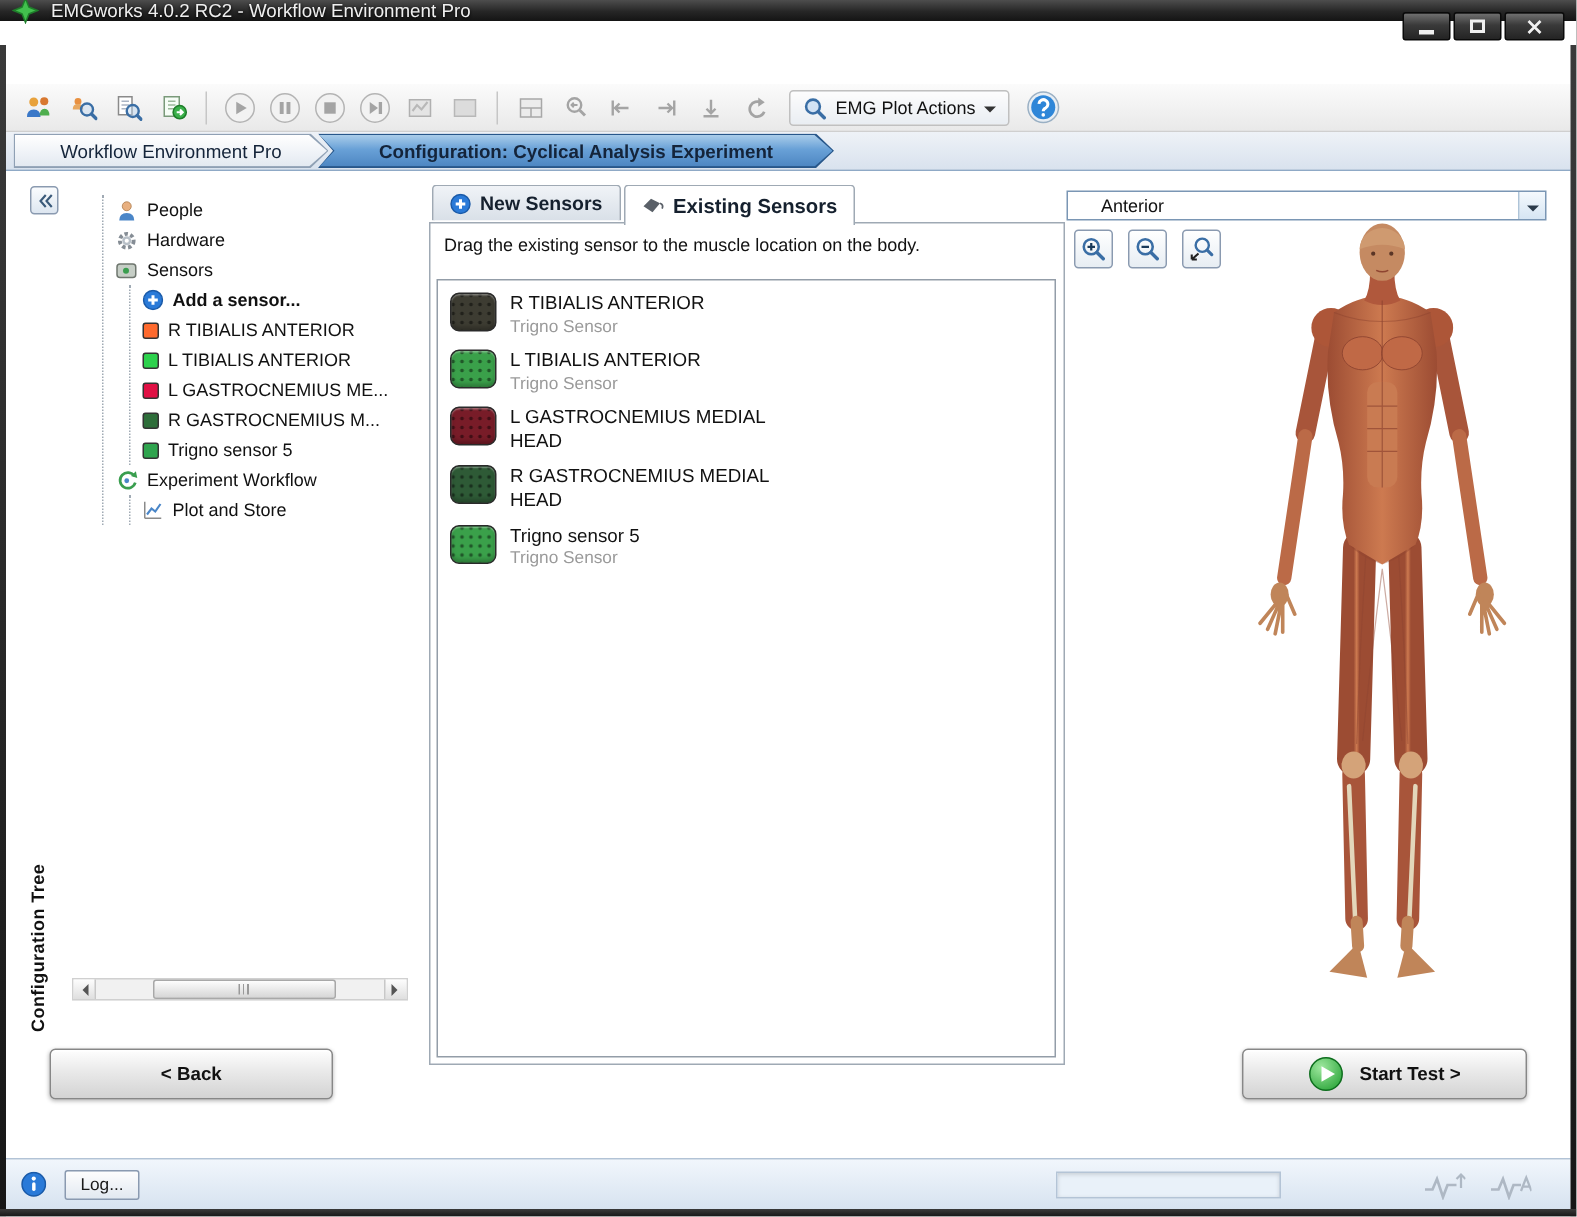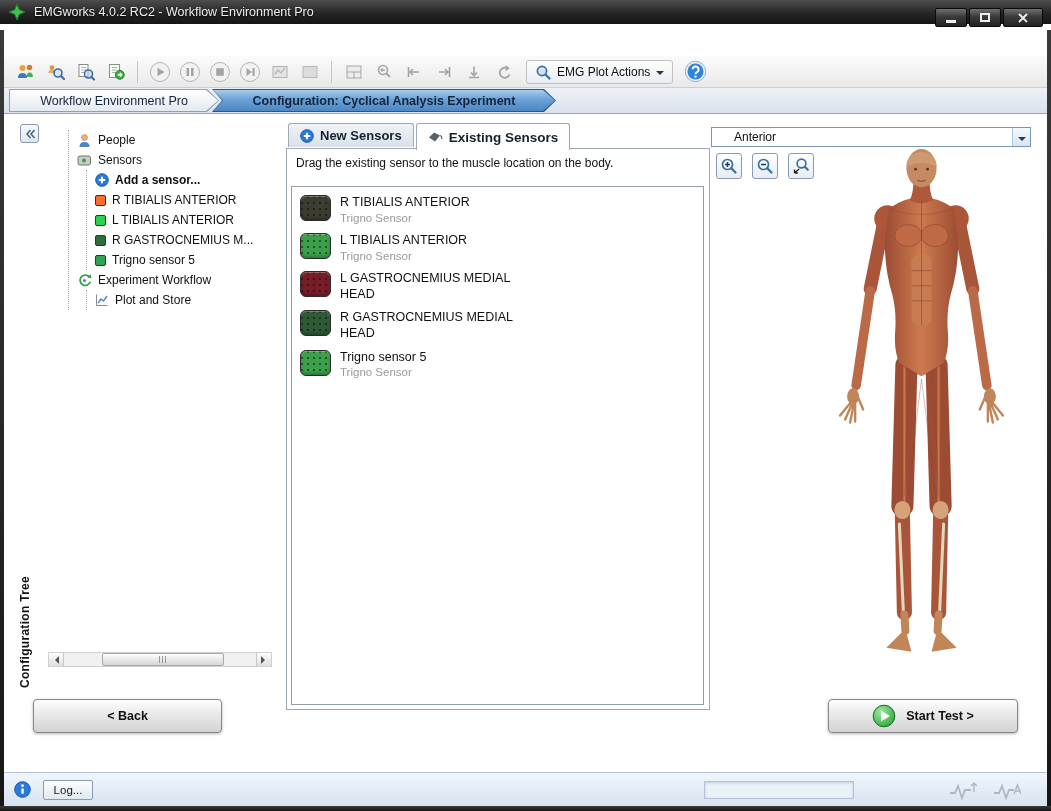--- a/index.html
+++ b/index.html
@@ -1,21 +1,21 @@
 <!DOCTYPE html>
 <html><head>
 <meta charset="utf-8">
 <style>
   *{margin:0;padding:0;box-sizing:border-box}
   html,body{width:1051px;height:811px}
   body{font-family:"Liberation Sans",sans-serif;background:#555;cursor:default;-webkit-user-select:none;user-select:none}
   #window{position:relative;width:1051px;height:811px;background:#fff;overflow:hidden}
 
   
-  .titlebar{position:absolute;left:0;top:0;width:100%;height:24px;background:linear-gradient(#4d4d4d,#262626 55%,#141414);display:flex;align-items:center;padding:5px 8px;z-index:60}
+  .titlebar{position:absolute;left:0;top:0;width:100%;height:14px;background:linear-gradient(#4d4d4d,#262626 55%,#141414);display:flex;align-items:center;padding:5px 8px;z-index:60}
   .title-text{color:#efefef;font-size:12.5px;margin-left:8px;text-shadow:0 1px 2px #000}
   .win-controls{margin-left:auto;display:flex;gap:2px;align-self:flex-start;margin-top:3px}
   .win-btn{width:32px;height:19px;background:linear-gradient(#707070,#3a3a3a 45%,#242424);border:1px solid #0a0a0a;border-radius:2px;display:flex;align-items:center;justify-content:center;cursor:pointer}
   .win-btn.close{width:40px}
   .glyph-min{width:10px;height:3px;background:#f0f0f0;margin-top:8px}
   .glyph-max{width:10px;height:9px;border:2px solid #f0f0f0}
   .frame-left,.frame-right,.frame-bottom{position:absolute;background:linear-gradient(#3a3a3a,#161616);z-index:55}
   .frame-left{left:0;top:30px;width:4px;bottom:0}
   .frame-right{right:0;top:30px;width:4px;bottom:0}
   .frame-bottom{left:0;right:0;bottom:0;height:5px}
@@ -274,20 +274,28 @@
     <div class="tree">
       <div class="tree-root">
         <div class="trow">
           <svg width="15" height="15">
               <circle cx="7.5" cy="4.5" r="3" fill="#e8b080" stroke="#a87848" stroke-width=".5"></circle>
               <path d="M2.5 14 q0-5 5-5 t5 5 z" fill="#4a86c8"></path>
             </svg>
           <span>People</span>
         </div>
         <div class="trow">
+          <svg width="15" height="15">
+              <circle cx="7.5" cy="7.5" r="4.6" fill="none" stroke="#858d95" stroke-width="2.6" stroke-dasharray="2.3 1.7"></circle>
+              <circle cx="7.5" cy="7.5" r="3" fill="#b8c0c8"></circle>
+              <circle cx="7.5" cy="7.5" r="1.4" fill="#fff"></circle>
+            </svg>
+          <span>Hardware</span>
+        </div>
+        <div class="trow">
           <svg width="15" height="13">
               <rect x="1" y="2" width="12.5" height="9" rx="2" fill="#c6cec6" stroke="#6e766e"></rect>
               <circle cx="7" cy="6.5" r="2" fill="#3a9e4f"></circle>
             </svg>
           <span>Sensors</span>
         </div>
         <div class="tgroup">
           <div class="trow bold">
             <svg width="14" height="14">
                 <circle cx="7" cy="7" r="6.3" fill="#2a7ad8" stroke="#1a5aa8"></circle>
@@ -295,20 +303,24 @@
               </svg>
             <span>Add a sensor...</span>
           </div>
           <div class="trow">
             <span class="chip" style="background-color: rgb(255, 106, 46);"></span>
             <span>R TIBIALIS ANTERIOR</span>
           </div>
           <div class="trow">
             <span class="chip" style="background-color: rgb(44, 209, 76);"></span>
             <span>L TIBIALIS ANTERIOR</span>
+          </div>
+          <div class="trow">
+            <span class="chip" style="background-color: rgb(224, 16, 68);"></span>
+            <span>L GASTROCNEMIUS ME...</span>
           </div>
           <div class="trow">
             <span class="chip" style="background-color: rgb(46, 110, 58);"></span>
             <span>R GASTROCNEMIUS M...</span>
           </div>
           <div class="trow">
             <span class="chip" style="background-color: rgb(47, 164, 78);"></span>
             <span>Trigno sensor 5</span>
           </div>
         </div>

